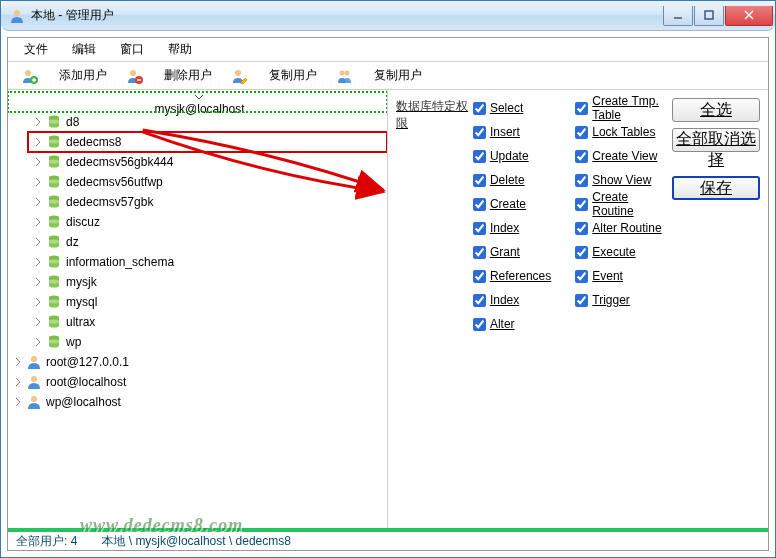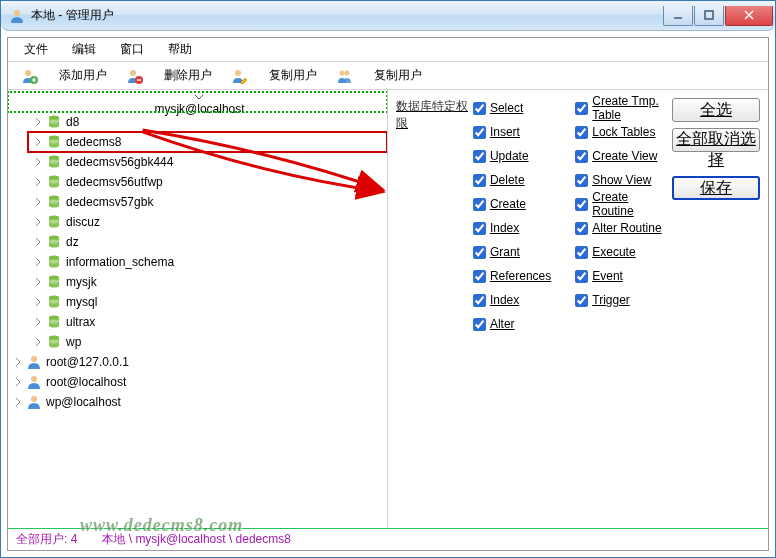--- a/index.html
+++ b/index.html
@@ -53,21 +53,21 @@
 .priv-cols { display: flex; gap: 24px; flex: 1; }
 .priv-col { display: flex; flex-direction: column; gap: 4px; }
 .priv-item { display: flex; align-items: center; gap: 4px; cursor: pointer; height: 20px; }
 .priv-item input { accent-color: #2c6cd6; }
 
 .side-btns { display: flex; flex-direction: column; gap: 6px; width: 88px; }
 .side-btns button { height: 24px; border: 1px solid #8a8a8a; background: linear-gradient(to bottom, #fdfdfd, #e7e7e7); border-radius: 3px; cursor: pointer; font-size: 16px; }
 .side-btns button.save { border: 2px solid #1040c0; }
 
 
-.statusbar { height: 22px; border-top: 1px solid #22c55e; display: flex; align-items: center; padding: 0 8px; gap: 24px; font-size: 12px; color: #a21caf; }
+.statusbar { height: 22px; border-top: 4px solid #22c55e; display: flex; align-items: center; padding: 0 8px; gap: 24px; font-size: 12px; color: #0c4a6e; }
 
 
 .arrows { position: absolute; pointer-events: none; inset: 0; }
 
 
 .watermark { position: absolute; left: 80px; bottom: 22px; font-size: 18px; font-style: italic; font-weight: bold; font-family: "Comic Sans MS", cursive; color: rgba(40,120,40,0.55); letter-spacing: 1px; text-shadow: 1px 1px 0 rgba(255,255,255,0.6); pointer-events: none; }
 </style>
 </head>
 <body>
 

